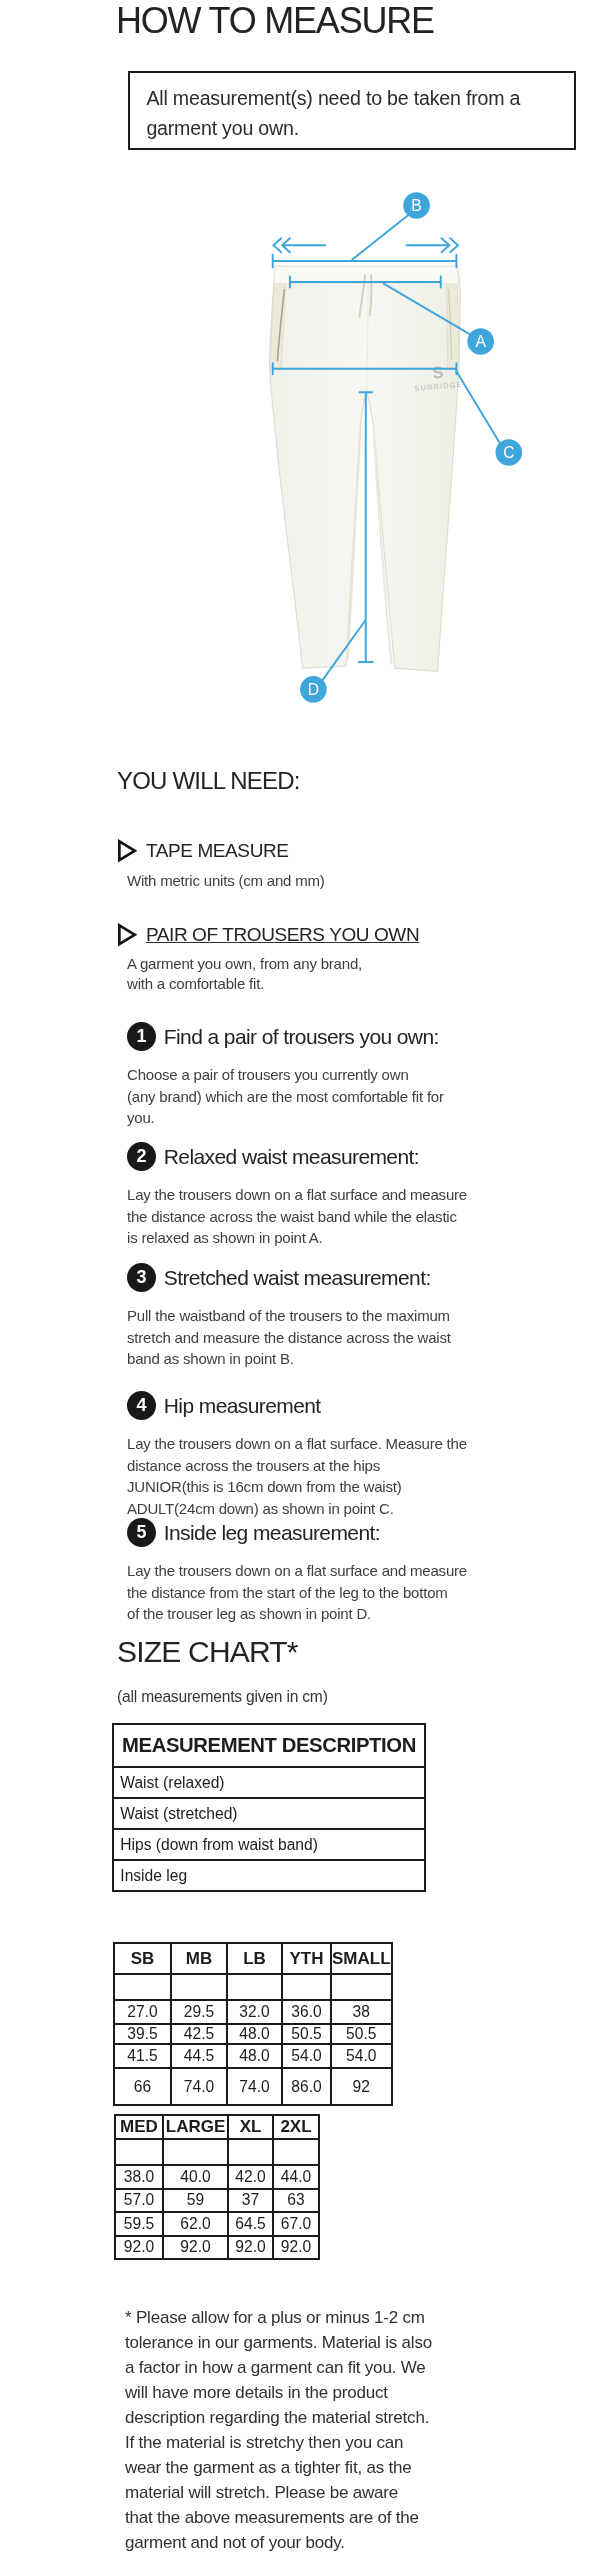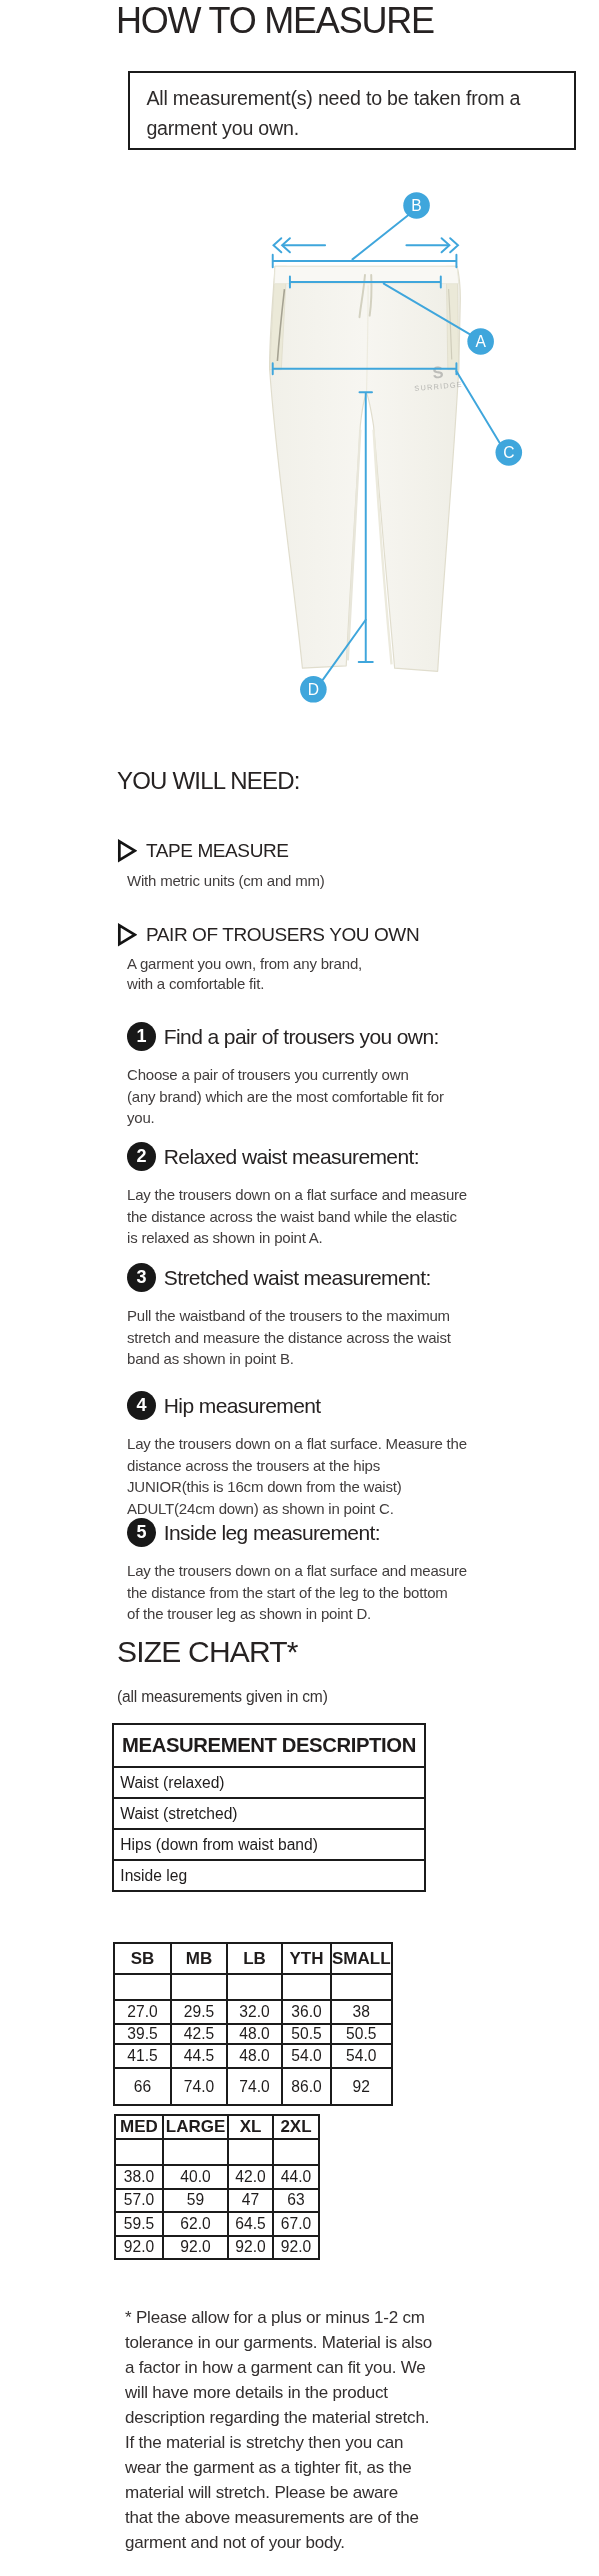--- a/index.html
+++ b/index.html
@@ -124,21 +124,21 @@
   <div class="abs h2" style="left:117px;top:767px;">YOU WILL NEED:</div>
 
   <div class="abs need-item" style="left:117px;top:839px;">
     <svg width="20.3" height="23.5" viewBox="0 0 26 30">
       <polygon points="3,3 23,15 3,27" fill="none" stroke="#141414" stroke-width="3.5" stroke-linejoin="miter"></polygon>
     </svg>
     <span class="need-title">TAPE MEASURE</span>
   </div>
   <div class="abs need-sub" style="left:127px;top:871px;">With metric units (cm and mm)</div>
 
-  <div class="abs need-item" style="left:117px;top:923px;">
+  <div class="abs need-item" style="left:117px;top:923px;text-decoration:underline;">
     <svg width="20.3" height="23.5" viewBox="0 0 26 30">
       <polygon points="3,3 23,15 3,27" fill="none" stroke="#141414" stroke-width="3.5" stroke-linejoin="miter"></polygon>
     </svg>
     <span class="need-title">PAIR OF TROUSERS YOU OWN</span>
   </div>
   <div class="abs need-sub" style="left:127px;top:954px;">
     <div>A garment you own, from any brand,</div>
     <div>with a comfortable fit.</div>
   </div>
 
@@ -305,21 +305,21 @@
         </tr>
     <tr style="height:23.5px;">
       <td>38.0</td>
       <td>40.0</td>
       <td>42.0</td>
       <td>44.0</td>
     </tr>
     <tr style="height:23.5px;">
       <td>57.0</td>
       <td>59</td>
-      <td>47</td>
+      <td>37</td>
       <td>63</td>
     </tr>
     <tr style="height:23.5px;">
       <td>59.5</td>
       <td>62.0</td>
       <td>64.5</td>
       <td>67.0</td>
     </tr>
     <tr style="height:23.5px;">
       <td>92.0</td>

